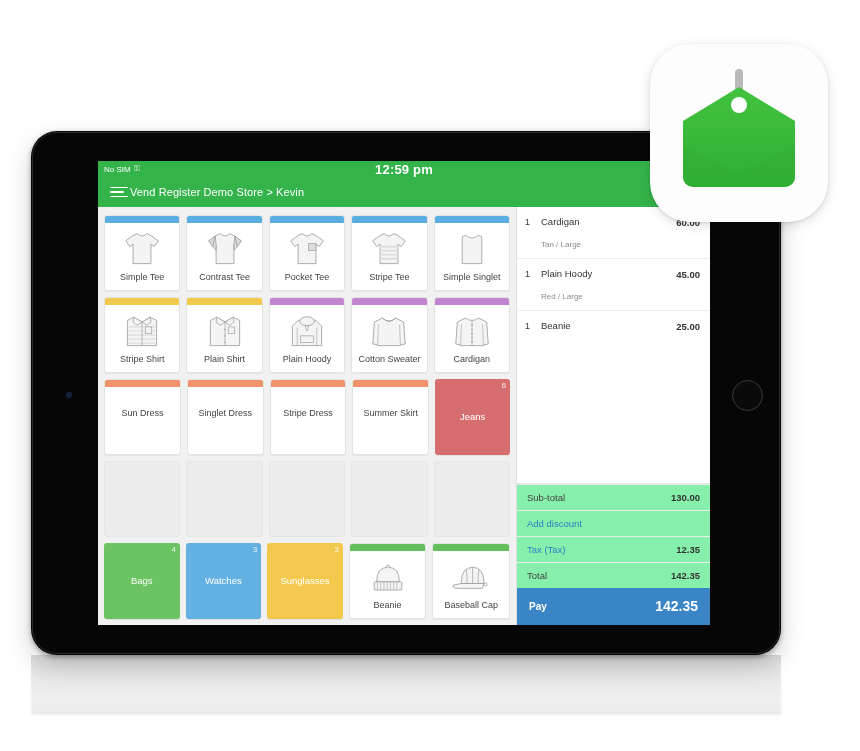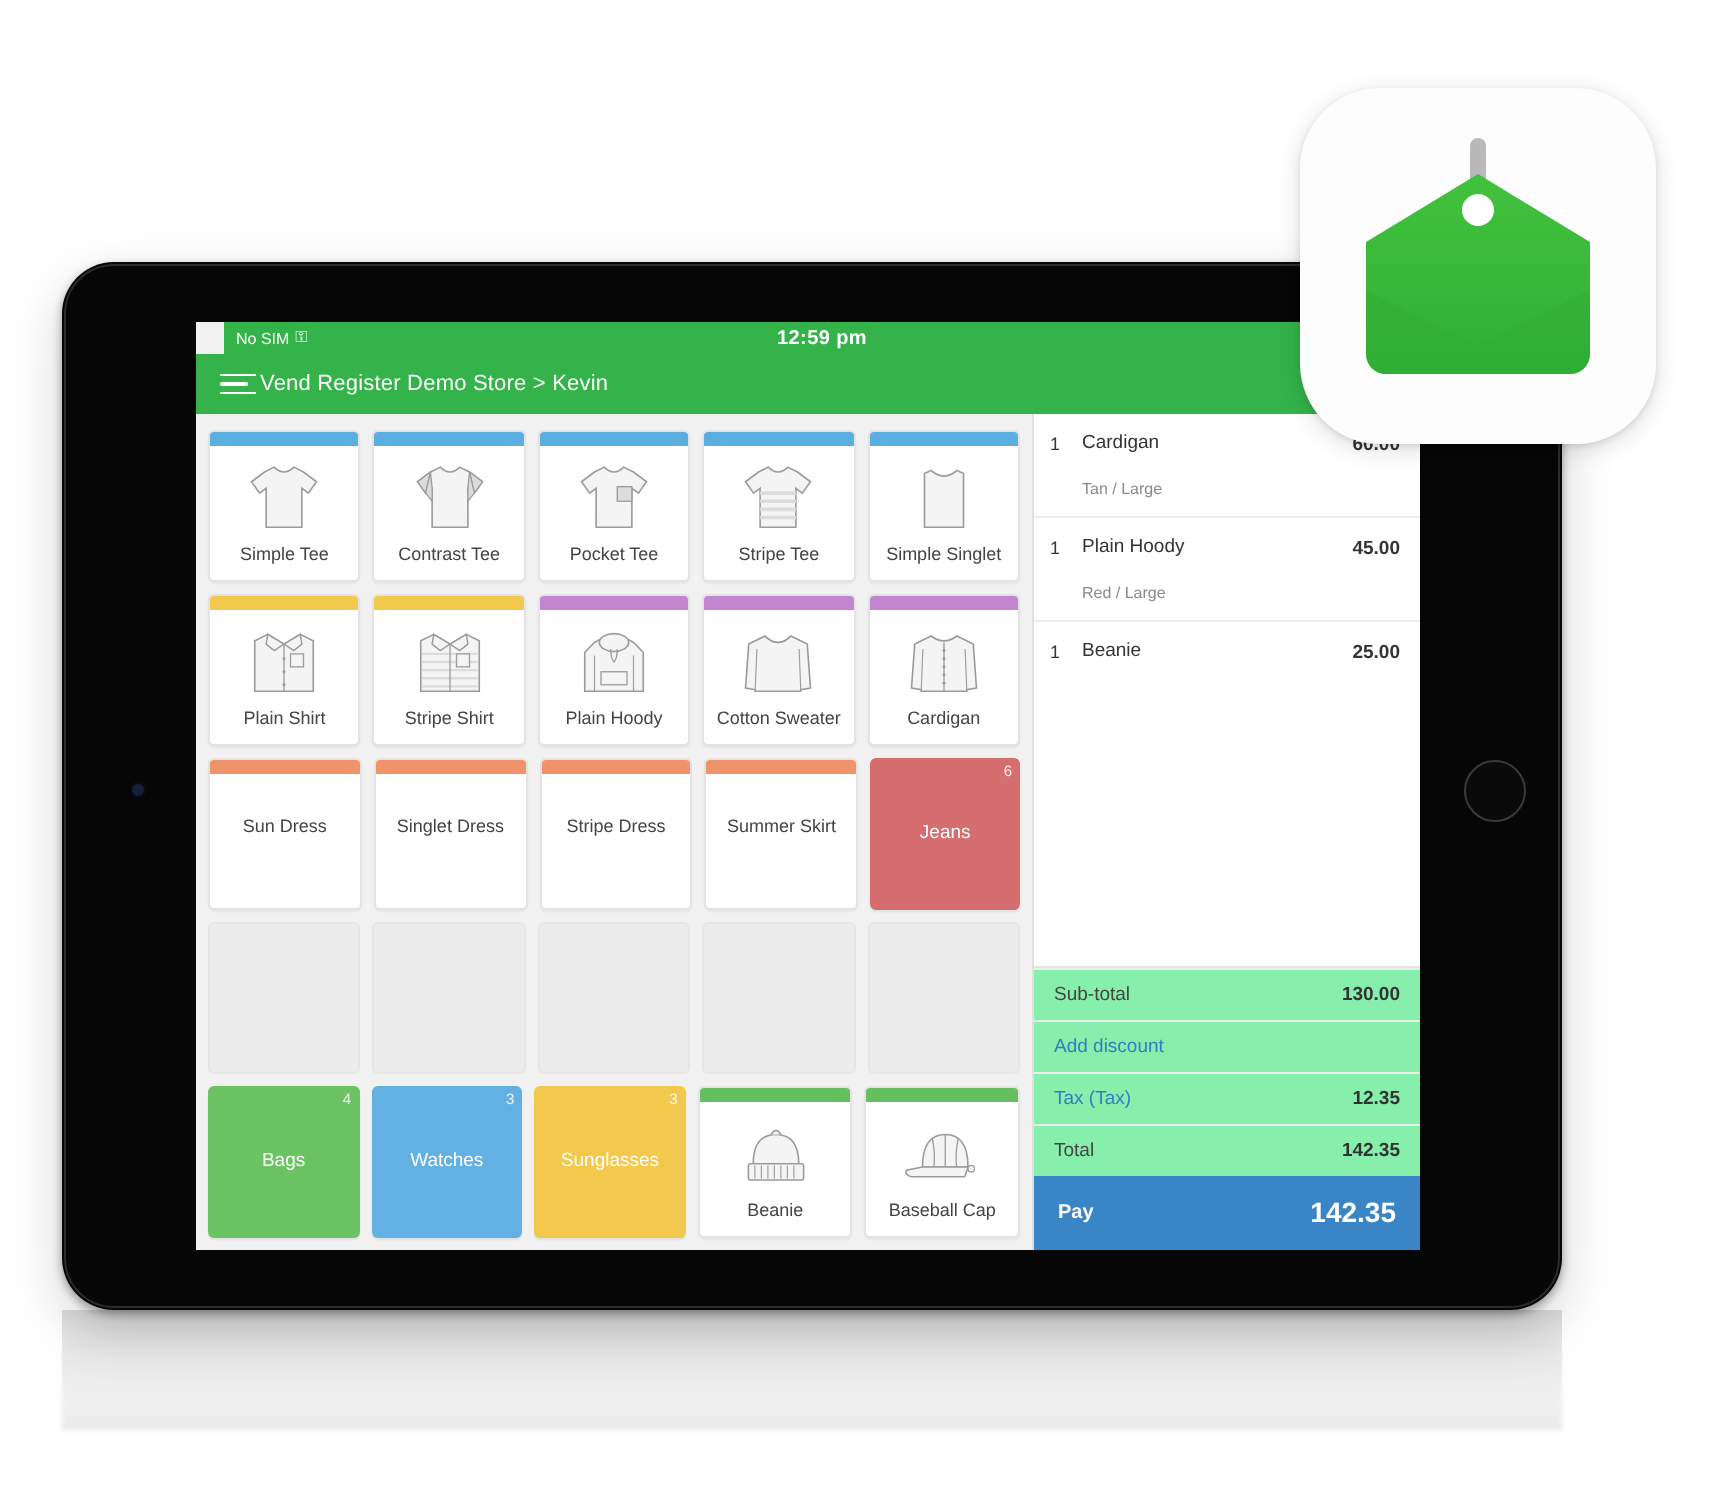--- a/index.html
+++ b/index.html
@@ -44,27 +44,27 @@
     width: 612px; height: 464px;
     background: #f1f1f1;
     overflow: hidden;
   }
 
   
   .statusbar {
     height: 16px; background: #34b34a;
     display: flex; align-items: center;
     padding: 0 6px; color: #fff;
-    font-size: 8px; position: relative; margin-left: 14px;
+    font-size: 8px; position: relative;
   }
   .status-left { display: flex; align-items: center; gap: 3px; }
   .wifi { font-size: 8px; line-height: 1; }
   .status-time {
     position: absolute; left: 0; right: 0; text-align: center;
-    font-size: 10px; font-weight: bold; letter-spacing: .2px;
+    font-size: 13px; font-weight: bold; letter-spacing: .2px;
   }
 
   
   .appbar {
     height: 30px; background: #34b34a;
     display: flex; align-items: center;
     padding: 0 0 0 12px; color: #fff;
   }
   .hamburger { width: 18px; display: flex; flex-direction: column; gap: 3px; cursor: pointer; }
   .hamburger i { display: block; height: 1.6px; background: #fff; border-radius: 1px; }
@@ -272,36 +272,20 @@
                 <div class="topbar" style="background: rgb(90, 174, 224);"></div>
                 <div class="art">
                   <svg class="garment" width="52" height="40" viewBox="0 0 64 48">
                     <path d="M24 7 Q32 14 40 7 L44 9 L44 42 L20 42 L20 9 Z" fill="#f4f4f4" stroke="#9b9b9b" stroke-width="1"></path>
                   </svg>
                 </div>
                 <div class="label">Simple Singlet</div>
               </div>
             </div>
             <div class="grid-row">
-              <div class="tile">
-                <div class="topbar" style="background: rgb(242, 201, 76);"></div>
-                <div class="art">
-                  <svg class="garment" width="52" height="40" viewBox="0 0 64 48">
-                    <path d="M22 7 L32 13 L42 7 L50 11 L50 42 L14 42 L14 11 Z" fill="#f4f4f4" stroke="#9b9b9b" stroke-width="1"></path>
-                    <path d="M22 7 L32 13 L26 17 L21 13 Z" fill="#f4f4f4" stroke="#9b9b9b" stroke-width=".9"></path>
-                    <path d="M42 7 L32 13 L38 17 L43 13 Z" fill="#f4f4f4" stroke="#9b9b9b" stroke-width=".9"></path>
-                    <line x1="32" y1="13" x2="32" y2="42" stroke="#9b9b9b" stroke-width=".8"></line>
-                    <rect x="36" y="19" width="8" height="8" fill="none" stroke="#9b9b9b" stroke-width=".8"></rect>
-                    <circle cx="32" cy="22" r=".9" fill="#9b9b9b"></circle>
-                    <circle cx="32" cy="30" r=".9" fill="#9b9b9b"></circle>
-                    <circle cx="32" cy="38" r=".9" fill="#9b9b9b"></circle>
-                  </svg>
-                </div>
-                <div class="label">Plain Shirt</div>
-              </div>
               <div class="tile">
                 <div class="topbar" style="background: rgb(242, 201, 76);"></div>
                 <div class="art">
                   <svg class="garment" width="52" height="40" viewBox="0 0 64 48">
                     <path d="M22 7 L32 13 L42 7 L50 11 L50 42 L14 42 L14 11 Z" fill="#f4f4f4" stroke="#9b9b9b" stroke-width="1"></path>
                     <g stroke="#dcdcdc" stroke-width="1.4">
                       <line x1="15" y1="19" x2="49" y2="19"></line>
                       <line x1="15" y1="24" x2="49" y2="24"></line>
                       <line x1="15" y1="29" x2="49" y2="29"></line>
                       <line x1="15" y1="34" x2="49" y2="34"></line>
@@ -309,20 +293,36 @@
                     </g>
                     <path d="M22 7 L32 13 L26 17 L21 13 Z" fill="#f4f4f4" stroke="#9b9b9b" stroke-width=".9"></path>
                     <path d="M42 7 L32 13 L38 17 L43 13 Z" fill="#f4f4f4" stroke="#9b9b9b" stroke-width=".9"></path>
                     <line x1="32" y1="13" x2="32" y2="42" stroke="#9b9b9b" stroke-width=".8"></line>
                     <rect x="36" y="19" width="8" height="8" fill="#f4f4f4" stroke="#9b9b9b" stroke-width=".8"></rect>
                   </svg>
                 </div>
                 <div class="label">Stripe Shirt</div>
               </div>
               <div class="tile">
+                <div class="topbar" style="background: rgb(242, 201, 76);"></div>
+                <div class="art">
+                  <svg class="garment" width="52" height="40" viewBox="0 0 64 48">
+                    <path d="M22 7 L32 13 L42 7 L50 11 L50 42 L14 42 L14 11 Z" fill="#f4f4f4" stroke="#9b9b9b" stroke-width="1"></path>
+                    <path d="M22 7 L32 13 L26 17 L21 13 Z" fill="#f4f4f4" stroke="#9b9b9b" stroke-width=".9"></path>
+                    <path d="M42 7 L32 13 L38 17 L43 13 Z" fill="#f4f4f4" stroke="#9b9b9b" stroke-width=".9"></path>
+                    <line x1="32" y1="13" x2="32" y2="42" stroke="#9b9b9b" stroke-width=".8"></line>
+                    <rect x="36" y="19" width="8" height="8" fill="none" stroke="#9b9b9b" stroke-width=".8"></rect>
+                    <circle cx="32" cy="22" r=".9" fill="#9b9b9b"></circle>
+                    <circle cx="32" cy="30" r=".9" fill="#9b9b9b"></circle>
+                    <circle cx="32" cy="38" r=".9" fill="#9b9b9b"></circle>
+                  </svg>
+                </div>
+                <div class="label">Plain Shirt</div>
+              </div>
+              <div class="tile">
                 <div class="topbar" style="background: rgb(193, 133, 208);"></div>
                 <div class="art">
                   <svg class="garment" width="52" height="40" viewBox="0 0 64 48">
                     <path d="M20 12 Q32 4 44 12 L50 18 L50 42 L14 42 L14 18 Z" fill="#f4f4f4" stroke="#9b9b9b" stroke-width="1"></path>
                     <ellipse cx="32" cy="12" rx="9" ry="5.5" fill="#f4f4f4" stroke="#9b9b9b" stroke-width="1"></ellipse>
                     <path d="M30 16 Q30 22 32 24 Q34 22 34 16" fill="none" stroke="#9b9b9b" stroke-width=".8"></path>
                     <rect x="24" y="30" width="16" height="8" fill="none" stroke="#9b9b9b" stroke-width=".8"></rect>
                     <line x1="20" y1="20" x2="20" y2="42" stroke="#9b9b9b" stroke-width=".7"></line>
                     <line x1="44" y1="20" x2="44" y2="42" stroke="#9b9b9b" stroke-width=".7"></line>
                   </svg>

